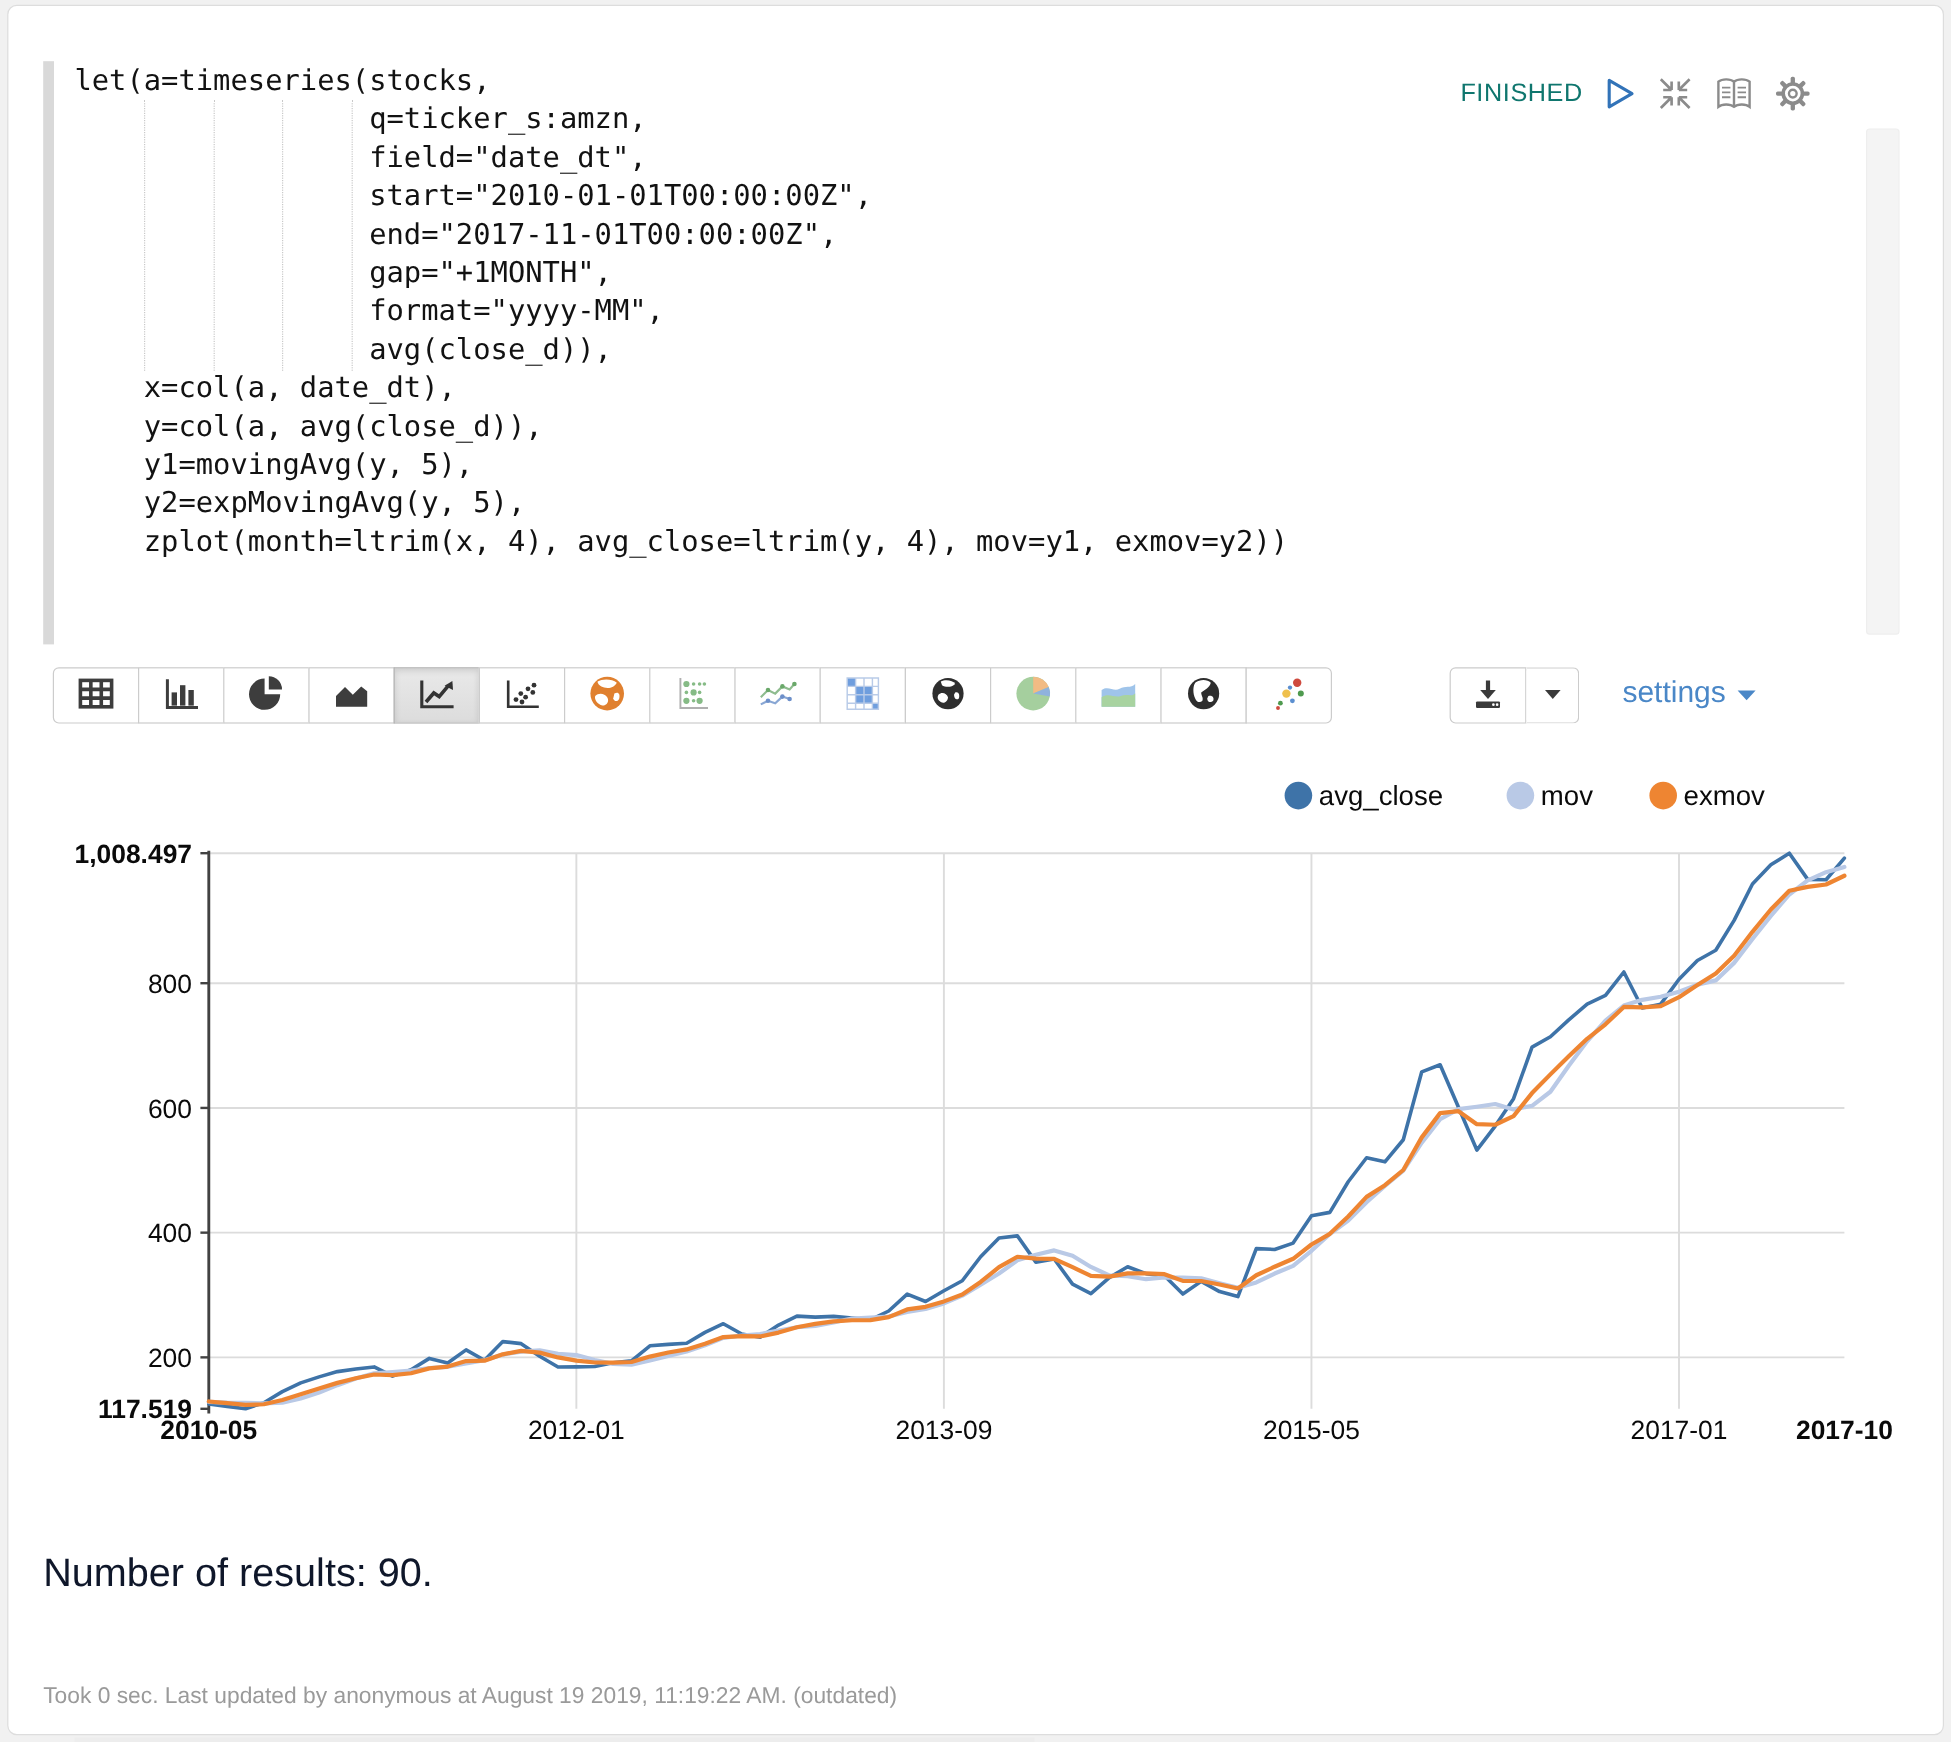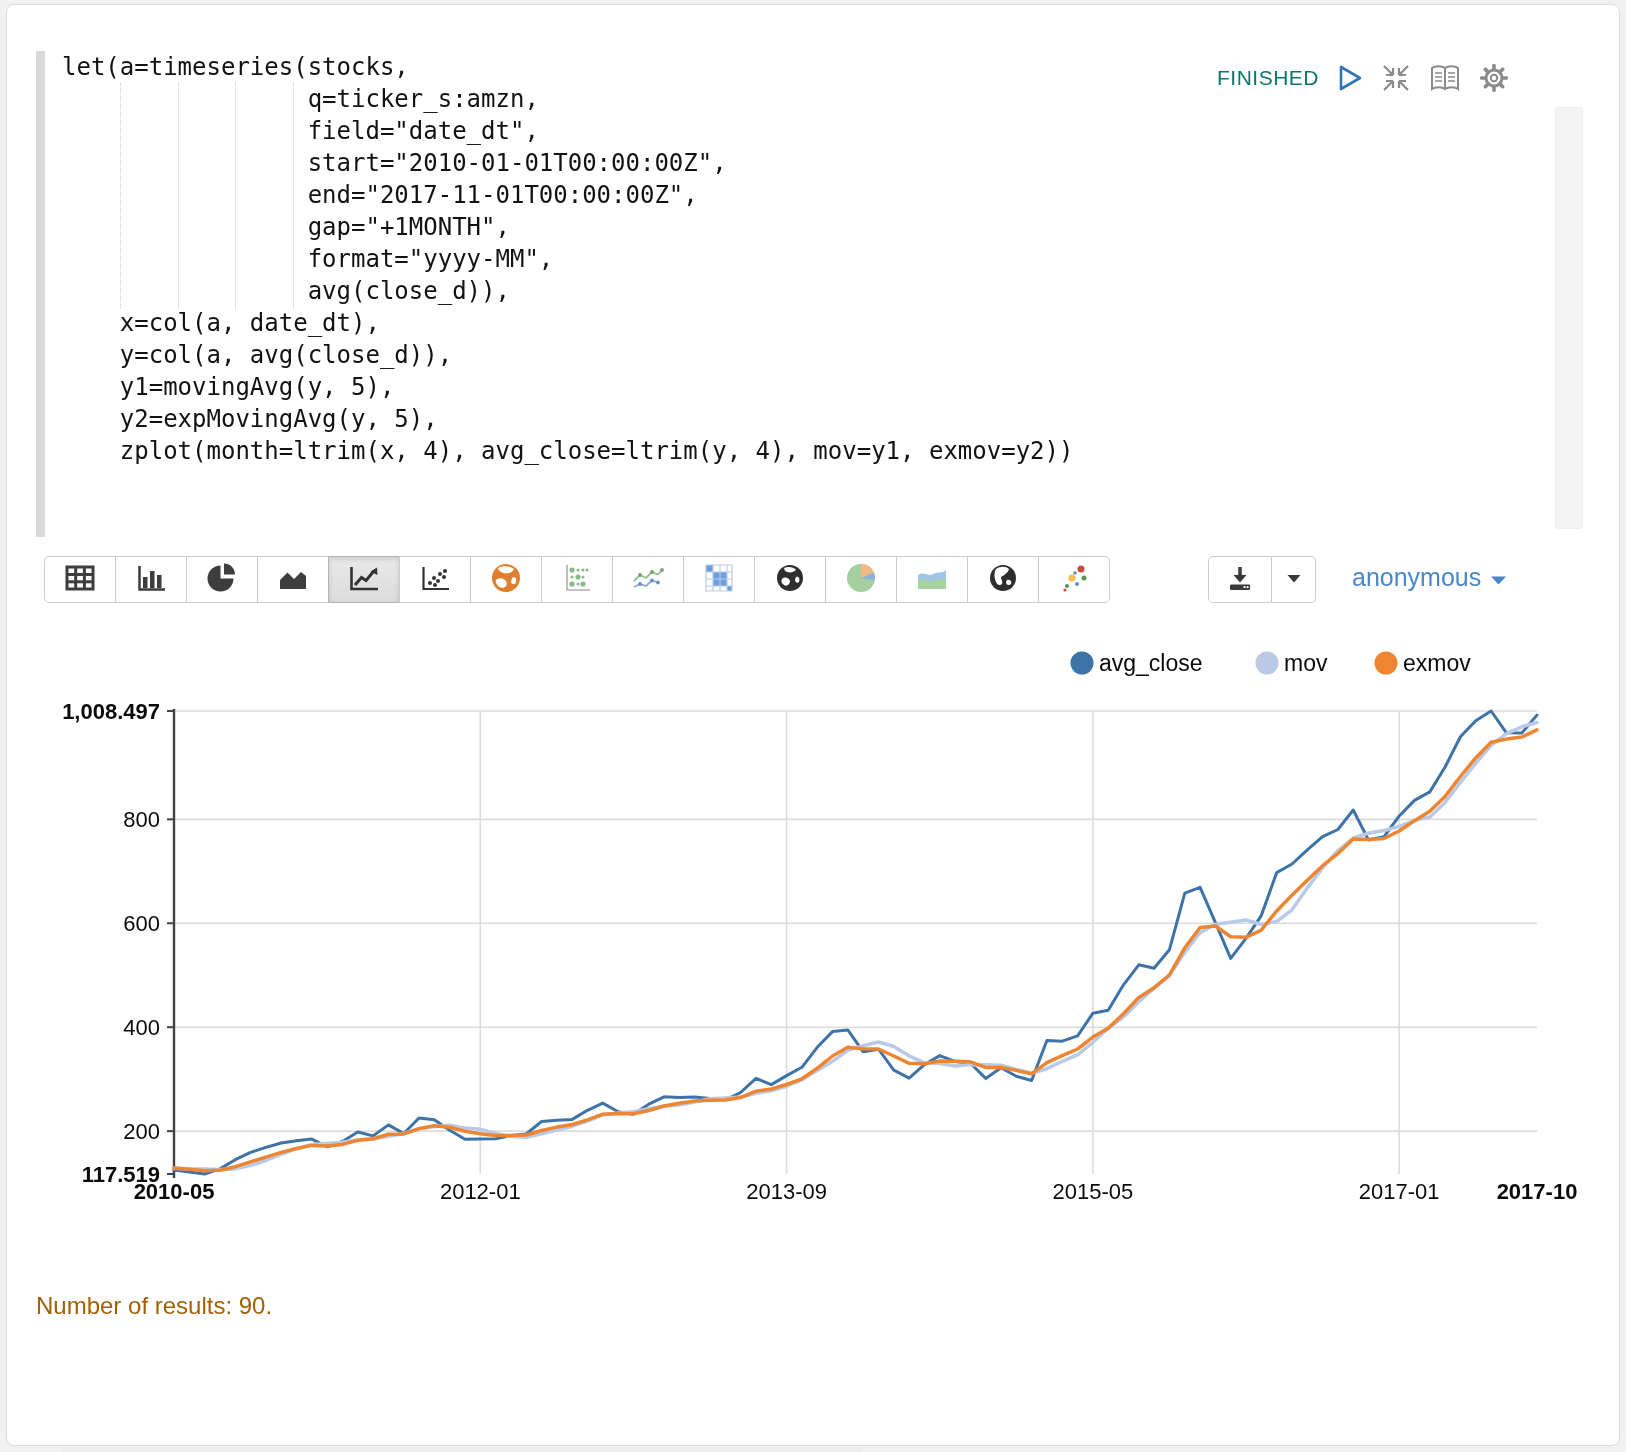--- a/index.html
+++ b/index.html
@@ -26,21 +26,21 @@
   .dl-group{position:absolute;left:1208px;top:545px;display:flex;}
   .dl-btn{width:64px;height:47px;background:#fff;border:1px solid #ccc;border-radius:5px 0 0 5px;display:flex;align-items:center;justify-content:center;padding:0;cursor:pointer;}
   .dl-caret-btn{width:44px;height:47px;background:#fff;border:1px solid #ccc;border-left:none;border-radius:0 5px 5px 0;display:flex;align-items:center;justify-content:center;padding:0;cursor:pointer;}
   .settings-link{position:absolute;left:1352px;top:552px;color:#4a87c7;font-size:25px;cursor:pointer;display:flex;align-items:center;gap:9px;}
 
   
   .chart-wrap{position:absolute;left:20px;top:610px;width:1586px;height:660px;}
   .chart-wrap svg{display:block;}
 
   
-  .results-line{position:absolute;left:36px;top:1281px;color:#a16207;font-size:24px;}
+  .results-line{position:absolute;left:36px;top:1281px;color:#0f172a;font-size:33px;}
   .footer-line{position:absolute;left:36px;top:1392px;color:#9a9a9a;font-size:19px;}
   .bottom-divider{position:absolute;left:62px;top:1437px;width:800px;height:5px;background:#ededed;}
 </style>
 </head>
 <body>
 
 <div class="card"></div>
 <div class="stage">
 
   <div class="gutter"></div>
@@ -261,21 +261,21 @@
     <button class="dl-caret-btn">
       <span>
         <svg width="16" height="11" viewBox="0 0 16 11">
             <polygon points="1.5,2 14.5,2 8,9.5" fill="#3a3a3a"></polygon>
           </svg>
       </span>
     </button>
   </div>
 
   <div class="settings-link">
-    <span>anonymous</span>
+    <span>settings</span>
     <span>
       <svg width="17" height="12" viewBox="0 0 17 12">
           <polygon points="1,2.5 16,2.5 8.5,10.5" fill="#4a87c7"></polygon>
         </svg>
     </span>
   </div>
 
   <div class="chart-wrap">
     <svg id="chart-svg" width="1586" height="660" viewBox="0 0 1586 660" xmlns="http://www.w3.org/2000/svg">
         <line x1="460.29213483146066" x2="460.29213483146066" y1="90" y2="553" stroke="#dcdcdc" stroke-width="1.6"></line>
@@ -318,14 +318,15 @@
           <text x="1264" y="50" font-size="23" fill="#0a0a0a" font-family="Liberation Sans, sans-serif">mov</text>
         </g>
         <g cursor="pointer">
           <circle cx="1366" cy="42" r="11.5" fill="#ee8532"></circle>
           <text x="1383" y="50" font-size="23" fill="#0a0a0a" font-family="Liberation Sans, sans-serif">exmov</text>
         </g>
       </svg>
   </div>
 
   <div class="results-line">Number of results: 90.</div>
+  <div class="footer-line">Took 0 sec. Last updated by anonymous at August 19 2019, 11:19:22 AM. (outdated)</div>
   <div class="bottom-divider"></div>
 </div>
 
 </body></html>

